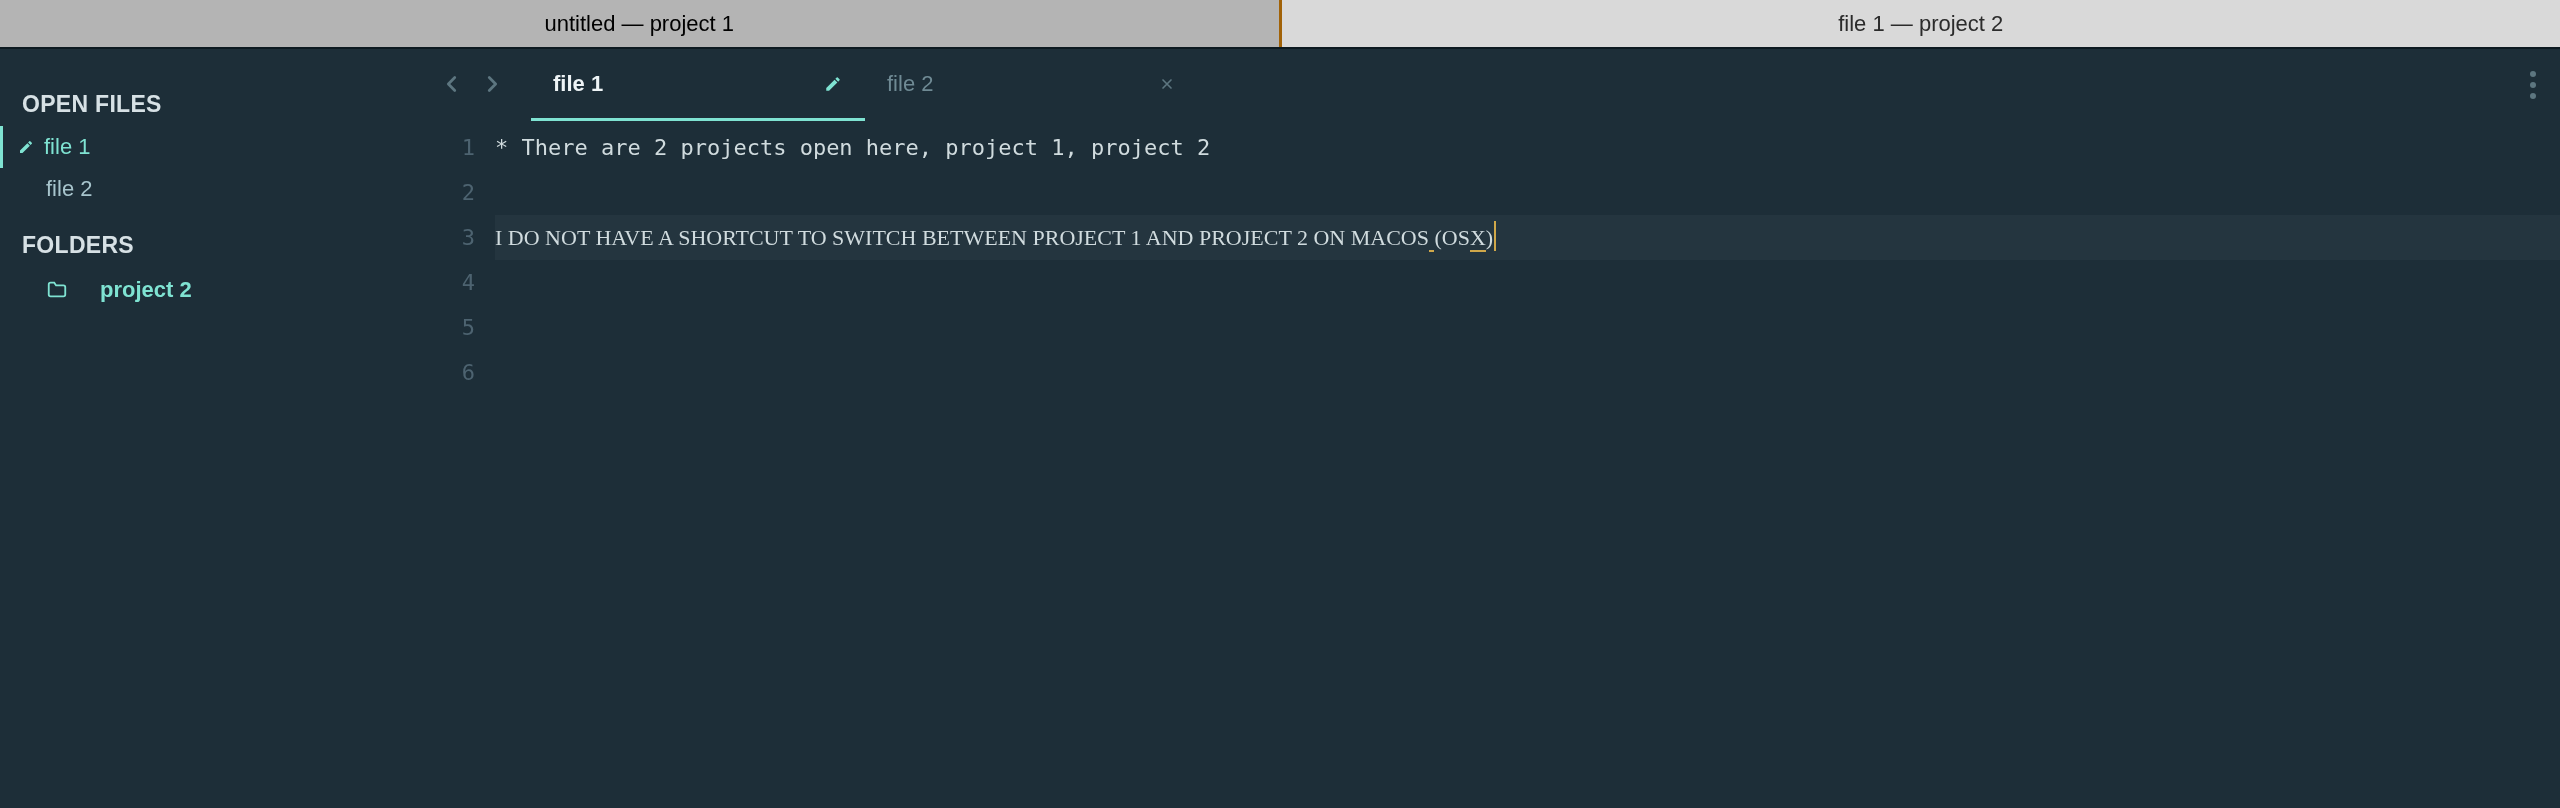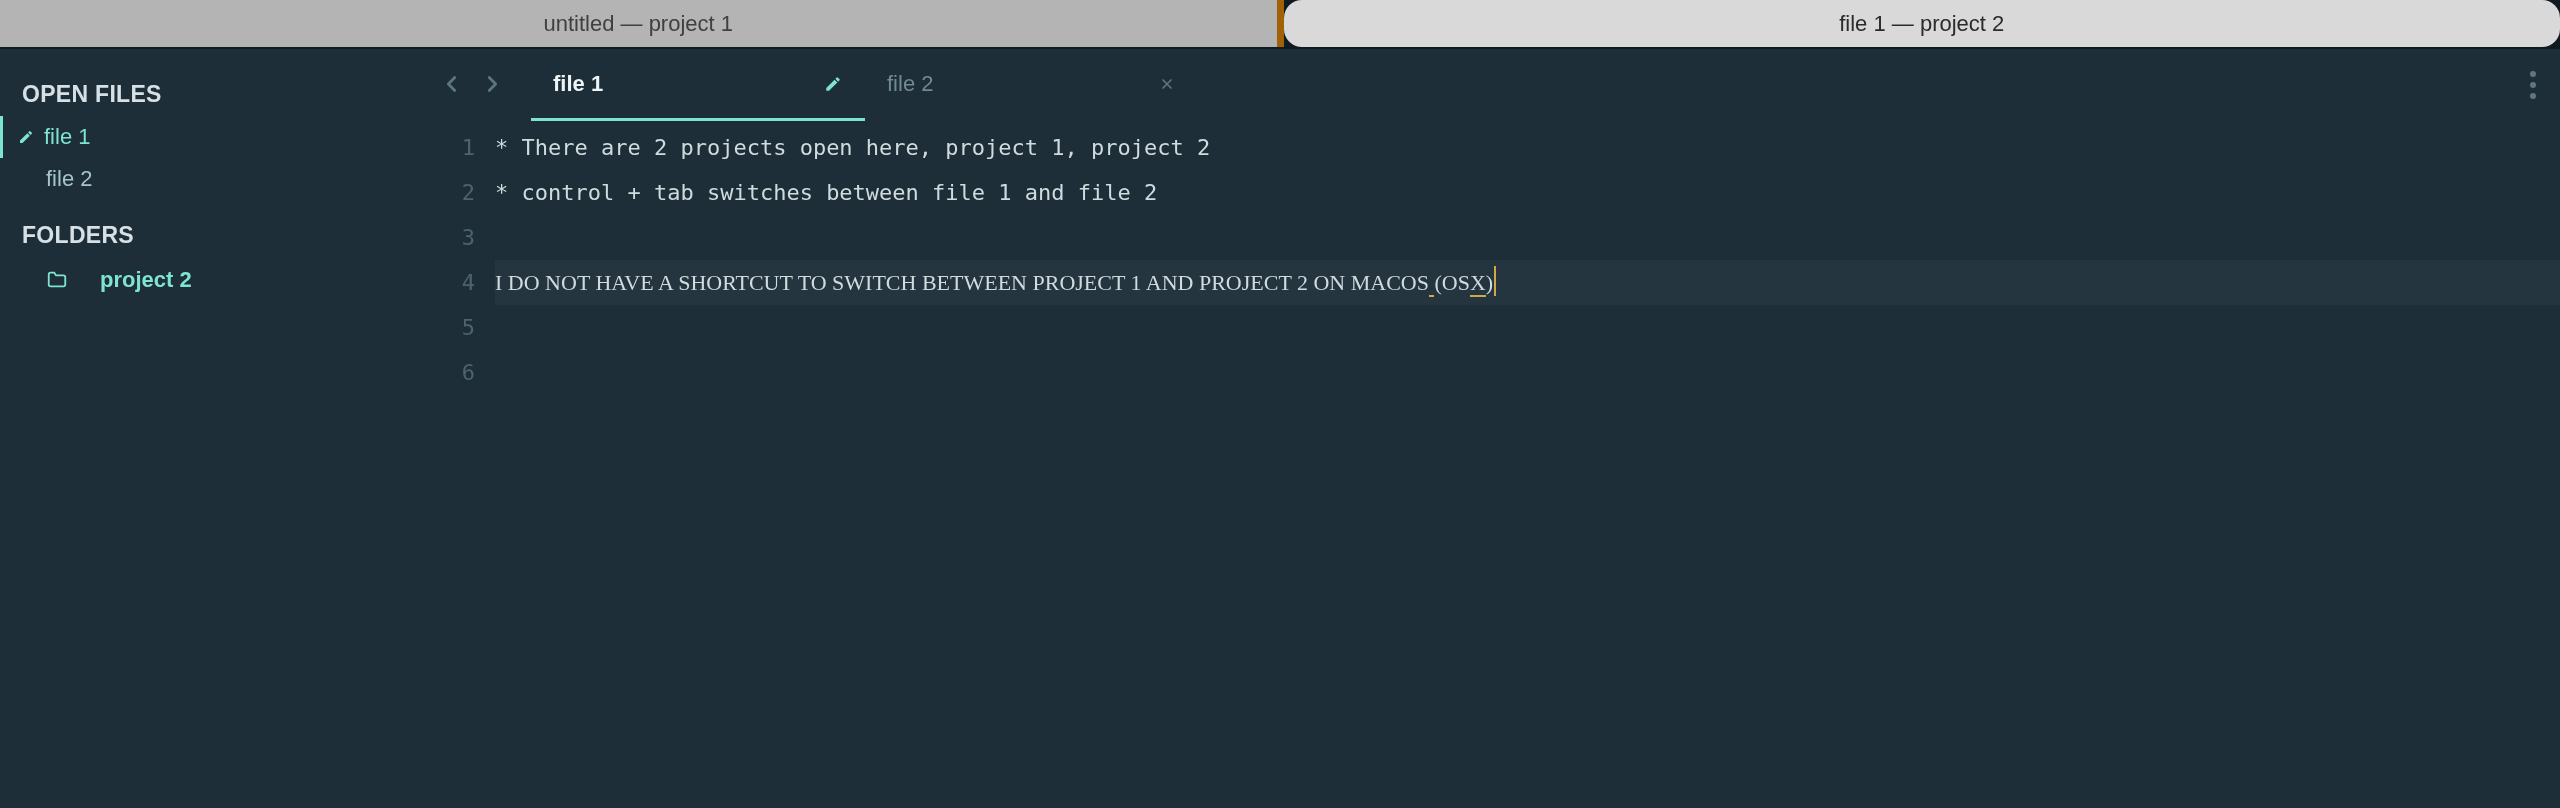--- a/index.html
+++ b/index.html
@@ -17,45 +17,45 @@
     display: flex;
     height: 47px;
     background: #0e1b22;
   }
   .project-tab {
     flex: 1 1 0;
     display: flex;
     align-items: center;
     justify-content: center;
     font-size: 22px;
-    color: #404040;
+    color: #000000;
     background: #b4b4b4;
-    border-right: 7px solid #a16207;
+    border-right: 3px solid #a16207;
     cursor: default;
     user-select: none;
   }
-  .project-tab:last-child { border-right: none; border-radius: 18px; }
+  .project-tab:last-child { border-right: none; }
   .project-tab.active {
     background: #d9d9d9;
     color: #2b2b2b;
   }
 
   
   .main {
     display: flex;
     height: calc(100% - 47px);
     border-top: 2px solid #0d1a21;
   }
 
   
   .sidebar {
     width: 417px;
     flex: 0 0 417px;
     background: #1d2e38;
-    padding-top: 24px;
+    padding-top: 34px;
     font-size: 22px;
     color: #c8d4d8;
   }
   .sidebar-section-header {
     padding: 8px 22px;
     font-weight: 600;
     font-size: 23px;
     letter-spacing: 0.3px;
     color: #d7e1e5;
   }
@@ -300,21 +300,20 @@
       <div class="gutter">
           <div>1</div>
           <div>2</div>
           <div>3</div>
           <div>4</div>
           <div>5</div>
           <div>6</div>
         </div>
       <div class="code-lines">
           <div class="line">* There are 2 projects open here, project 1, project 2</div>
-          <div class="line">* control + tab switches between file 1 and file 2</div>
           <div class="line"></div>
           <div class="line current">I DO NOT HAVE A SHORTCUT TO SWITCH BETWEEN PROJECT 1 AND PROJECT 2 ON MACOS<span class="underline-accent"> </span>(OS<span class="underline-accent">X</span>)<span class="caret"></span></div>
           <div class="line"></div>
         </div>
     </div>
 
   </section>
 </div>
 
 </body></html>

